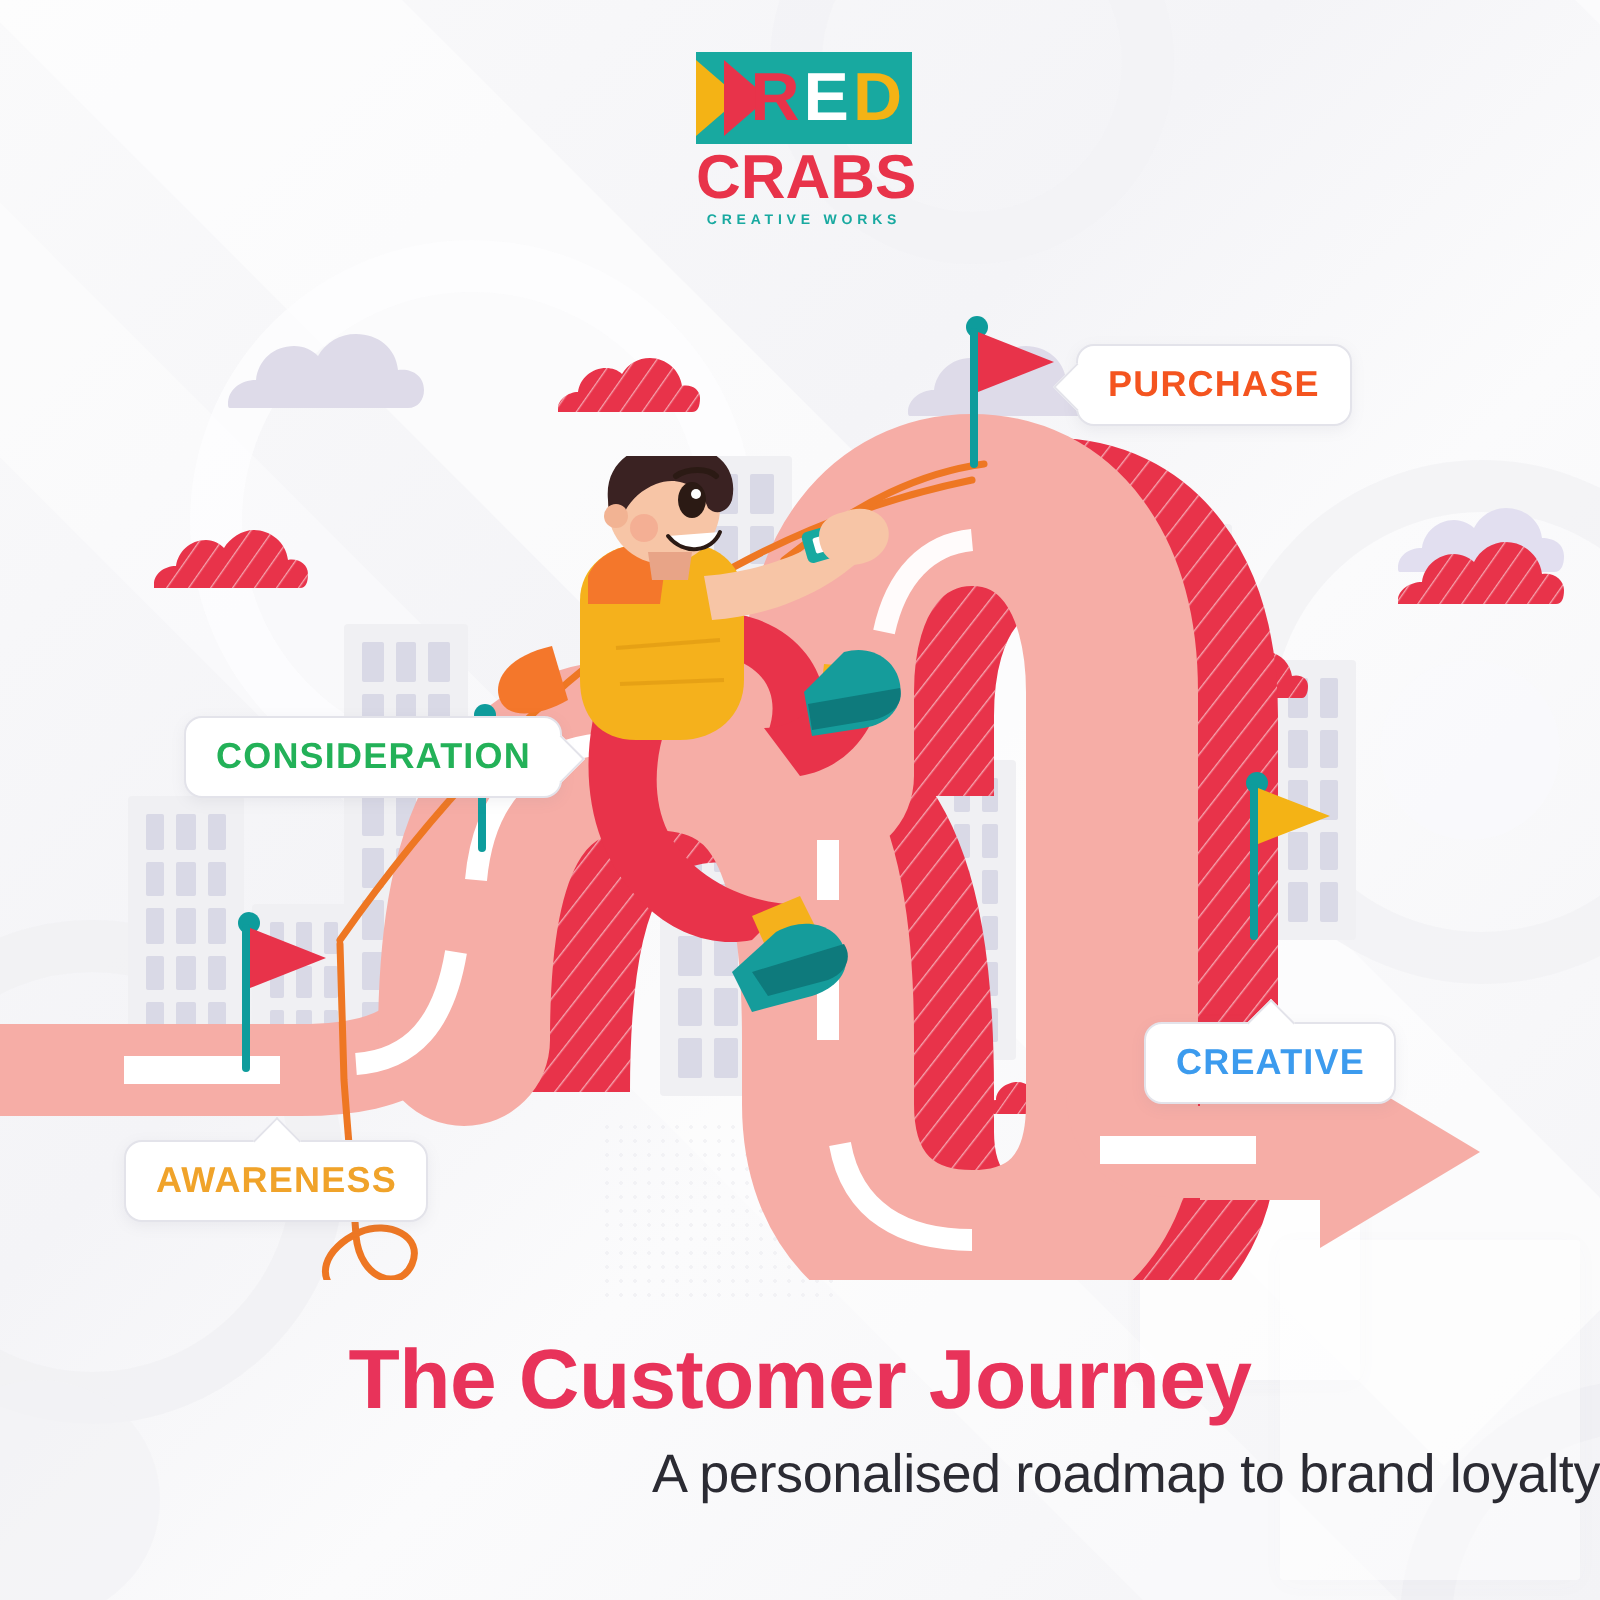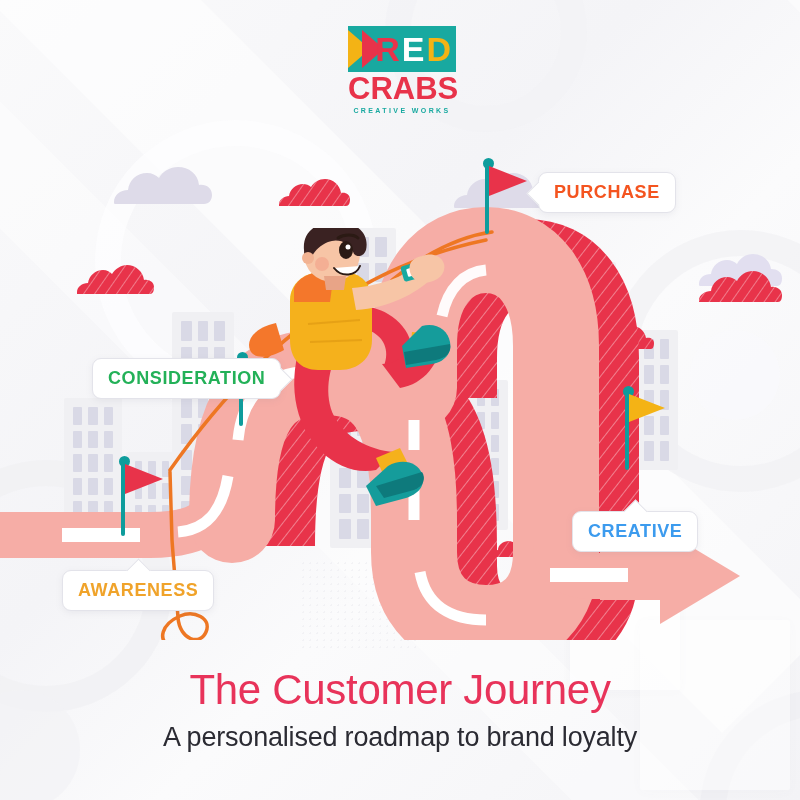--- a/index.html
+++ b/index.html
@@ -105,24 +105,24 @@
     text-align:left;color:#E8334A;font-size:31px;font-weight:bold;
     letter-spacing:0px;line-height:30px;margin-top:2px;
   }
   #logo .tagline{
     text-align:center;color:#18A9A0;font-size:7px;font-weight:bold;
     letter-spacing:2.4px;margin-top:3px;
   }
   
   #title{
     position:absolute;left:0;top:666px;width:800px;text-align:center;
-    color:#E8335A;font-size:42px;font-weight:normal;letter-spacing:-.3px;
+    color:#E8335A;font-size:42px;font-weight:bold;letter-spacing:-.3px;
   }
   #subtitle{
-    position:absolute;left:0;top:722px;width:800px;text-align:center;
+    position:absolute;left:0;top:722px;width:800px;text-align:right;
     color:#2b2b33;font-size:27px;letter-spacing:-.2px;
   }
 </style>
 </head>
 <body>
 
 <div id="stage">
 
   <div class="bg-layer">
     <div class="diagband db1"></div>

